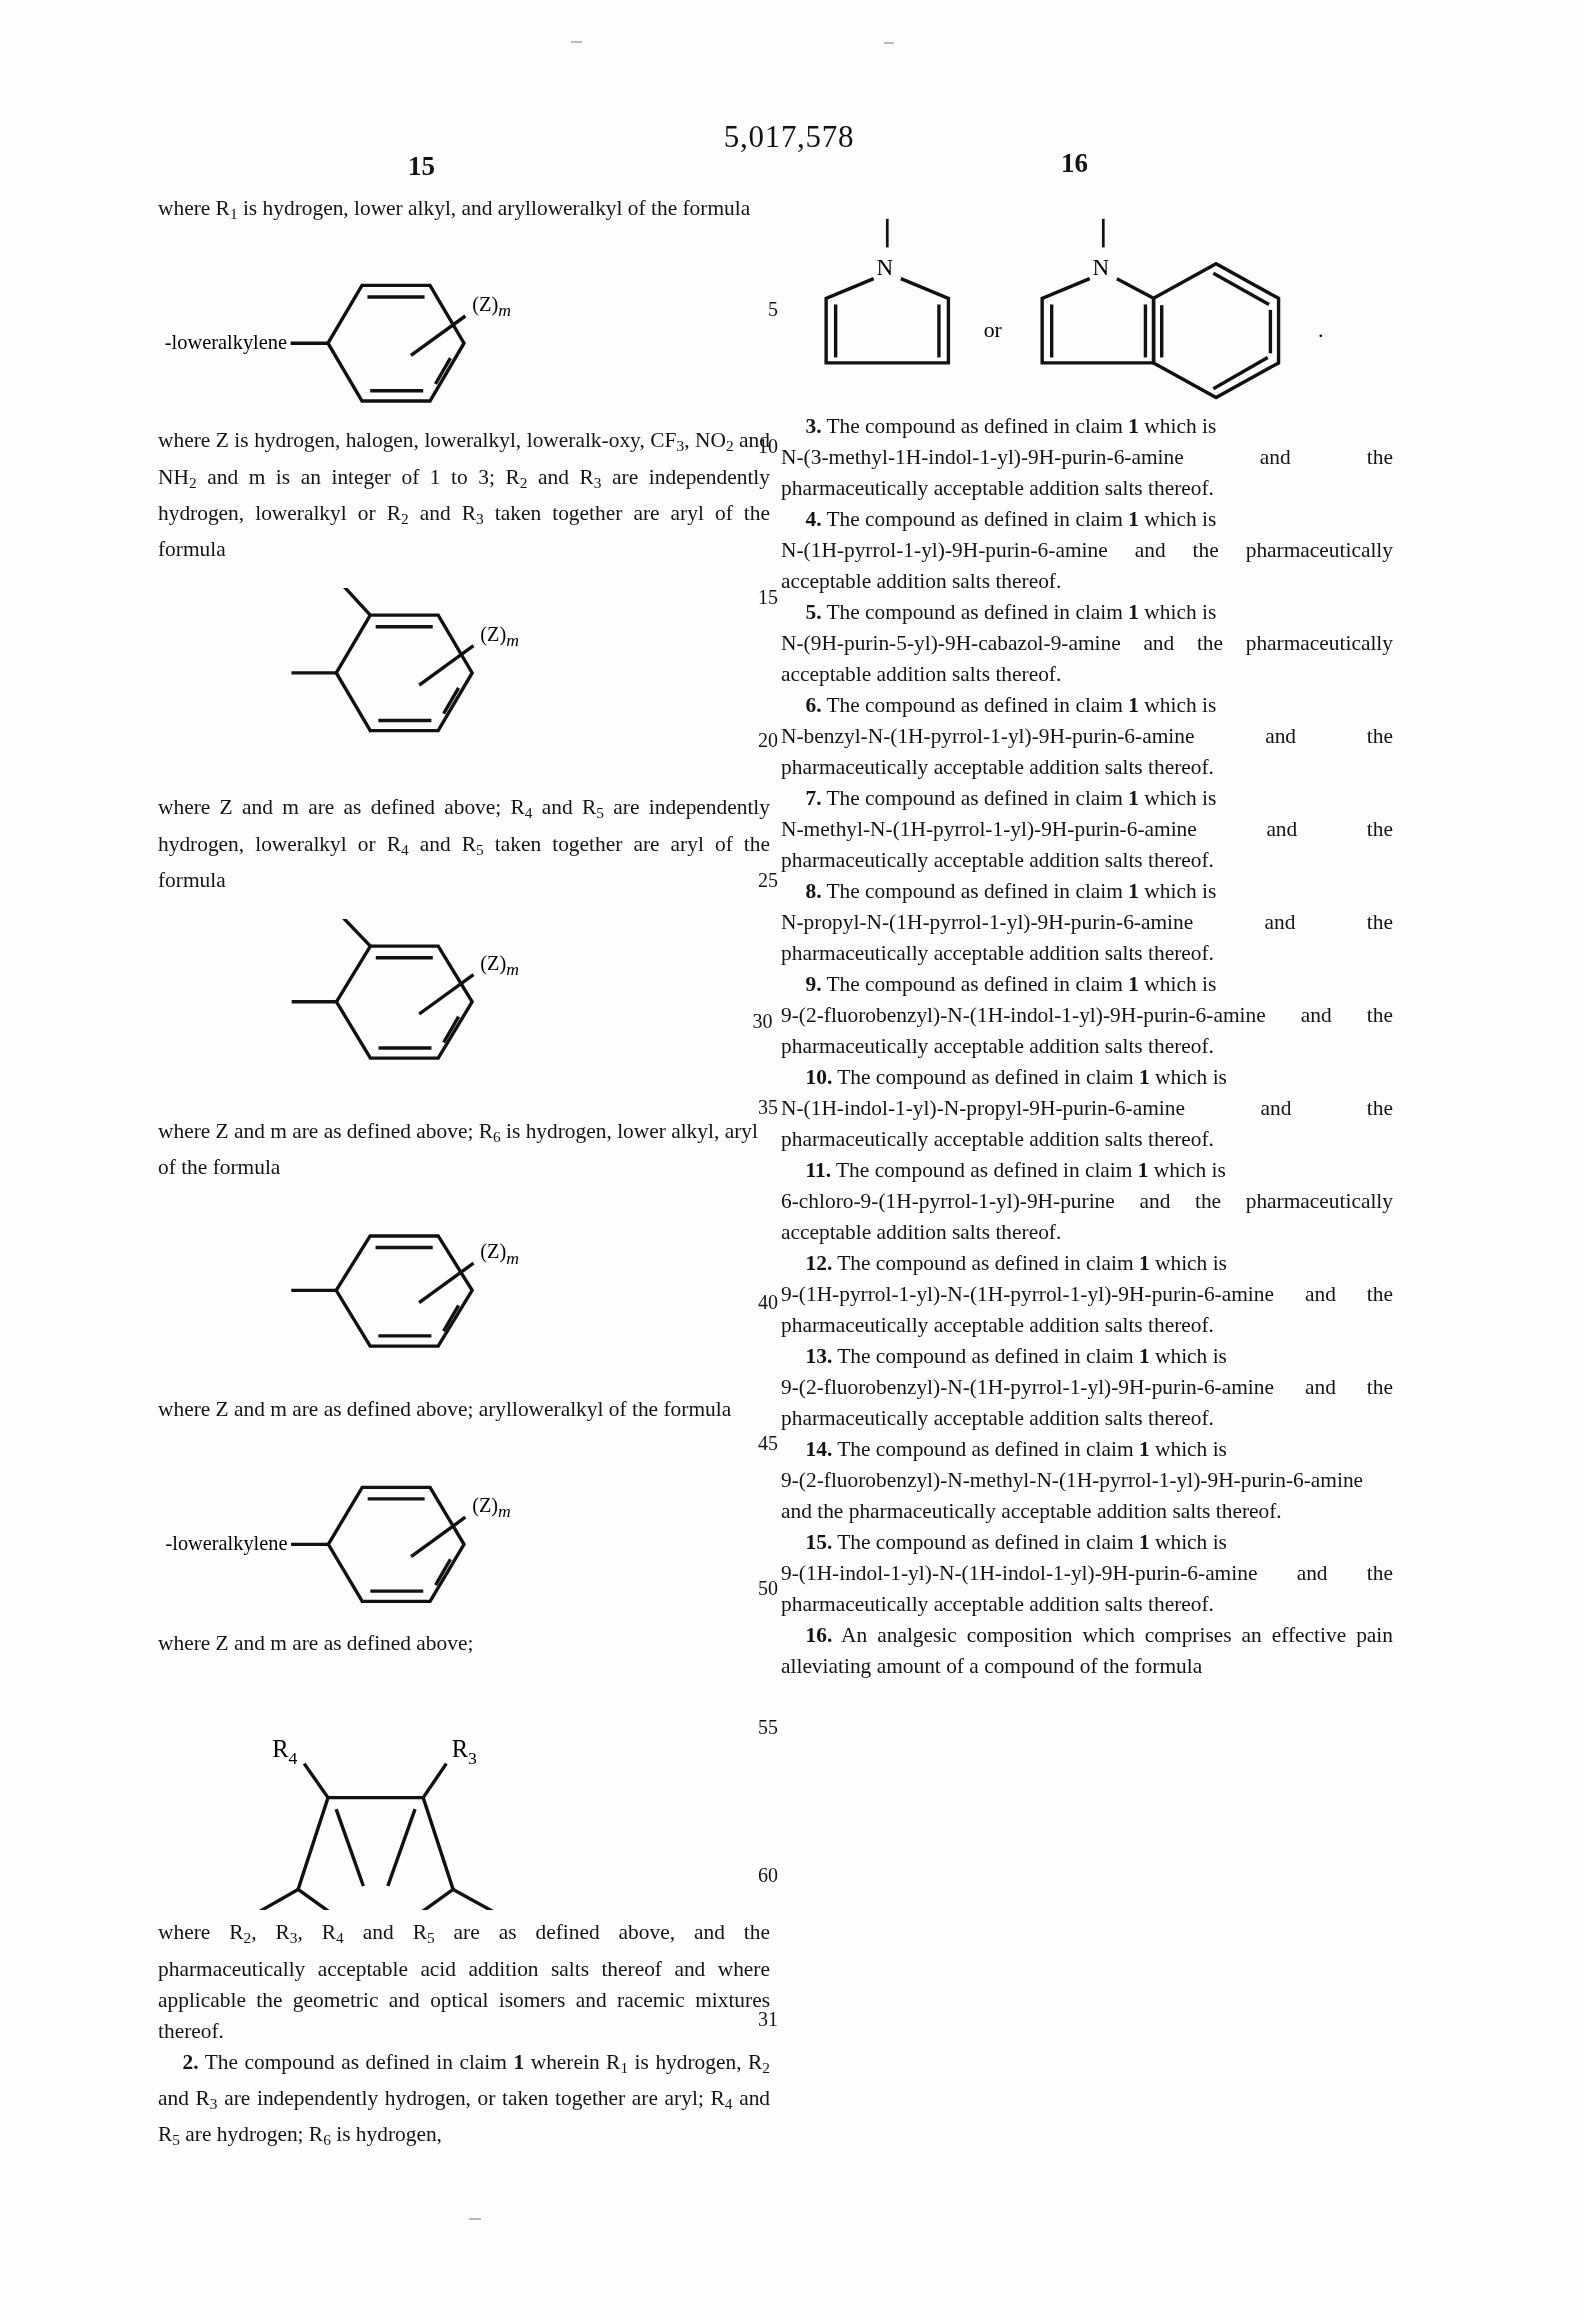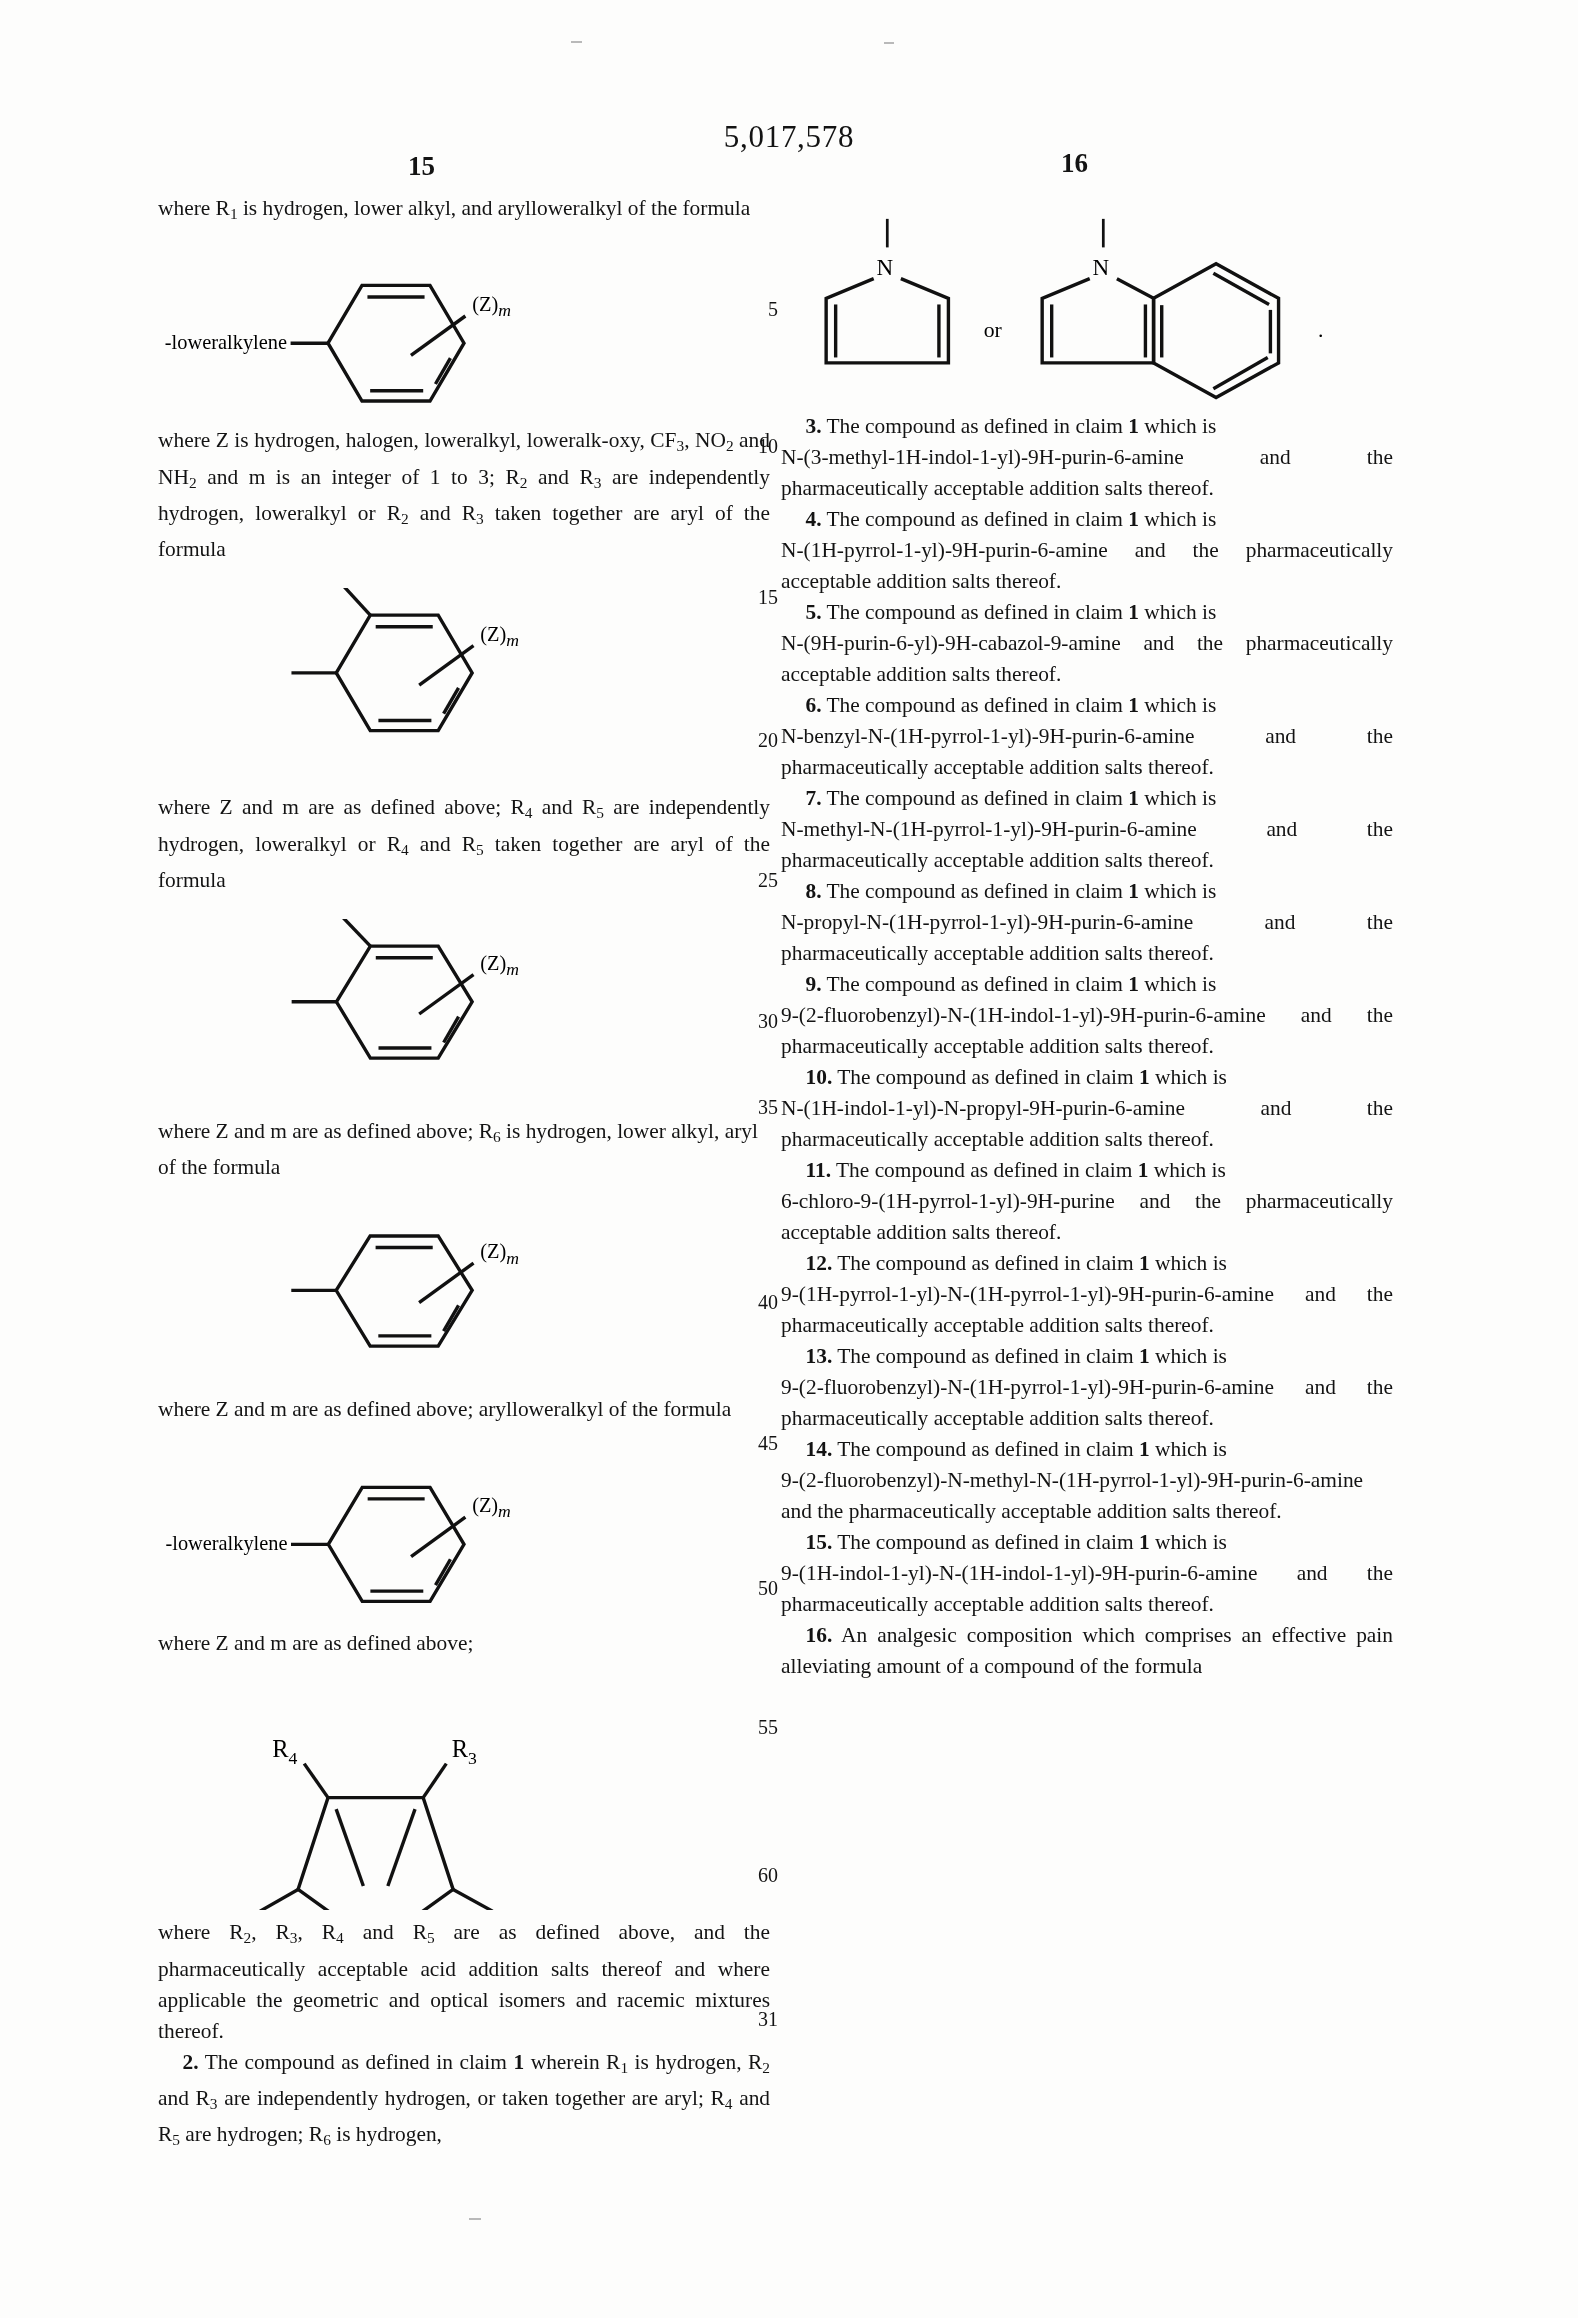--- a/index.html
+++ b/index.html
@@ -102,21 +102,21 @@
   <div class="patent-number">5,017,578</div>
   <div class="col-num left">15</div>
   <div class="col-num right">16</div>
 
   <div class="gutter">
     <span style="top:298px;">5</span>
     <span style="top:435px;">10</span>
     <span style="top:586px;">15</span>
     <span style="top:729px;">20</span>
     <span style="top:869px;">25</span>
-    <span style="top:1010px;">30</span>
+    <span style="top:1010px;text-align:center;">30</span>
     <span style="top:1096px;">35</span>
     <span style="top:1291px;">40</span>
     <span style="top:1432px;">45</span>
     <span style="top:1577px;">50</span>
     <span style="top:1716px;">55</span>
     <span style="top:1864px;">60</span>
     <span style="top:2008px;">31</span>
   </div>
 
   <div class="col left">
@@ -268,21 +268,21 @@
       </svg>
     </div>
 
     <p class="claim jl"><b>3.</b><span> The compound as defined in claim </span><b>1</b><span> which is</span></p>
     <p class="jl">N-(3-methyl-1H-indol-1-yl)-9H-purin-6-amine and the pharmaceutically acceptable addition salts thereof.</p>
 
     <p class="claim jl"><b>4.</b><span> The compound as defined in claim </span><b>1</b><span> which is</span></p>
     <p class="jl">N-(1H-pyrrol-1-yl)-9H-purin-6-amine and the pharmaceutically acceptable addition salts thereof.</p>
 
     <p class="claim jl"><b>5.</b><span> The compound as defined in claim </span><b>1</b><span> which is</span></p>
-    <p class="jl">N-(9H-purin-6-yl)-9H-cabazol-9-amine and the pharmaceutically acceptable addition salts thereof.</p>
+    <p class="jl">N-(9H-purin-5-yl)-9H-cabazol-9-amine and the pharmaceutically acceptable addition salts thereof.</p>
 
     <p class="claim jl"><b>6.</b><span> The compound as defined in claim </span><b>1</b><span> which is</span></p>
     <p class="jl">N-benzyl-N-(1H-pyrrol-1-yl)-9H-purin-6-amine and the pharmaceutically acceptable addition salts thereof.</p>
 
     <p class="claim jl"><b>7.</b><span> The compound as defined in claim </span><b>1</b><span> which is</span></p>
     <p class="jl">N-methyl-N-(1H-pyrrol-1-yl)-9H-purin-6-amine and the pharmaceutically acceptable addition salts thereof.</p>
 
     <p class="claim jl"><b>8.</b><span> The compound as defined in claim </span><b>1</b><span> which is</span></p>
     <p class="jl">N-propyl-N-(1H-pyrrol-1-yl)-9H-purin-6-amine and the pharmaceutically acceptable addition salts thereof.</p>
 

